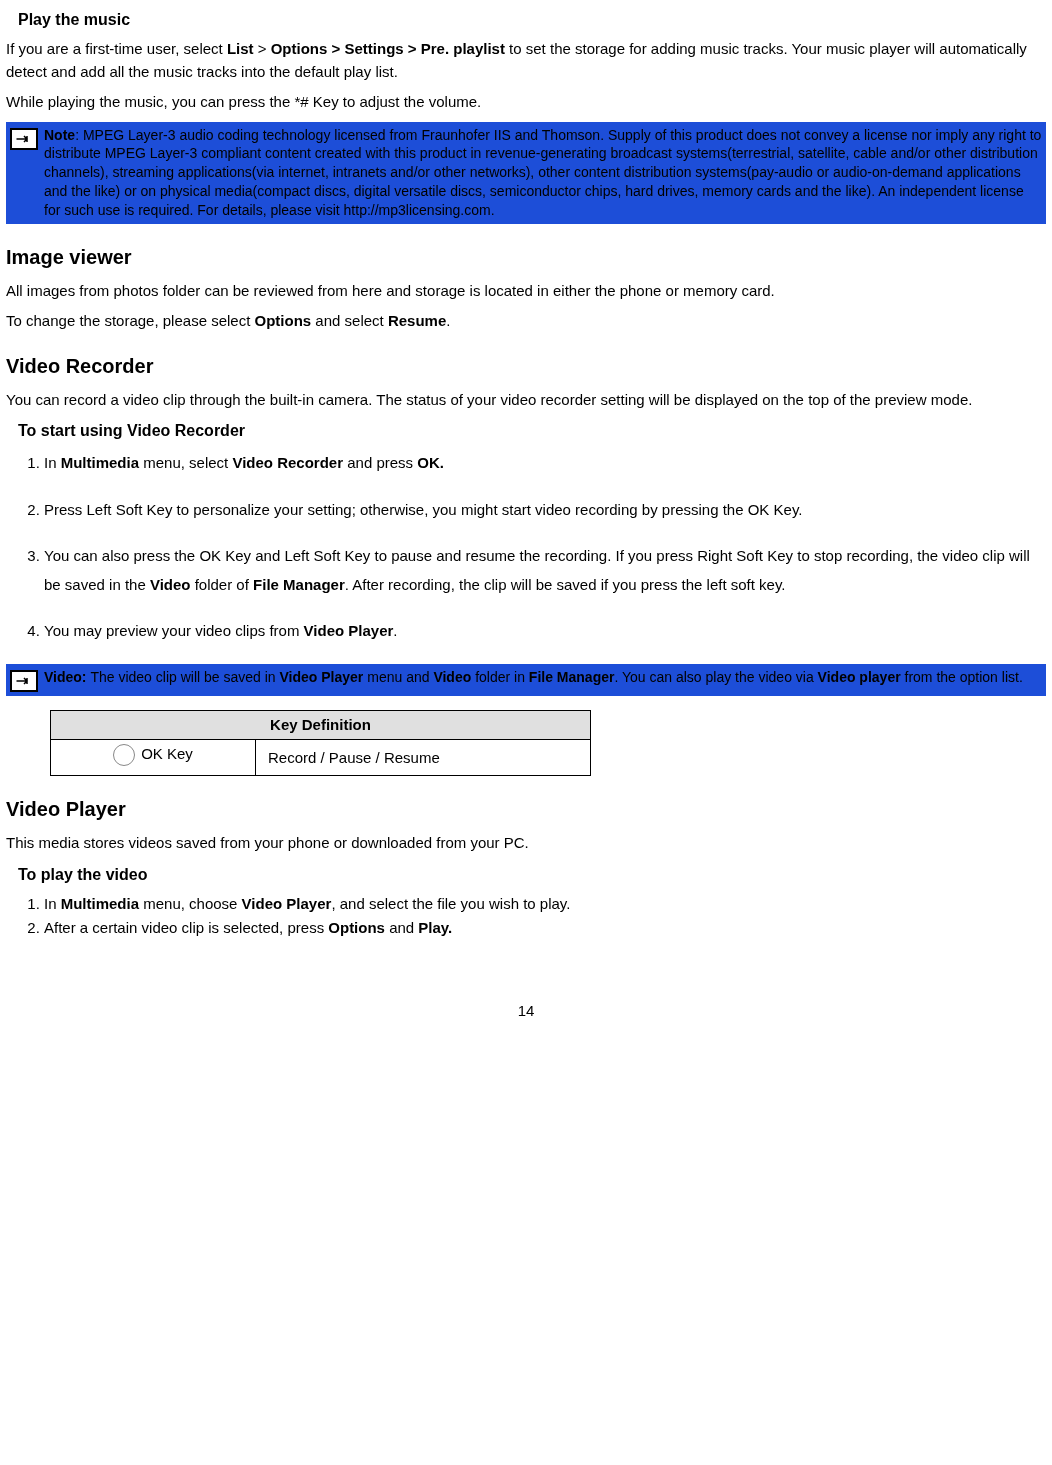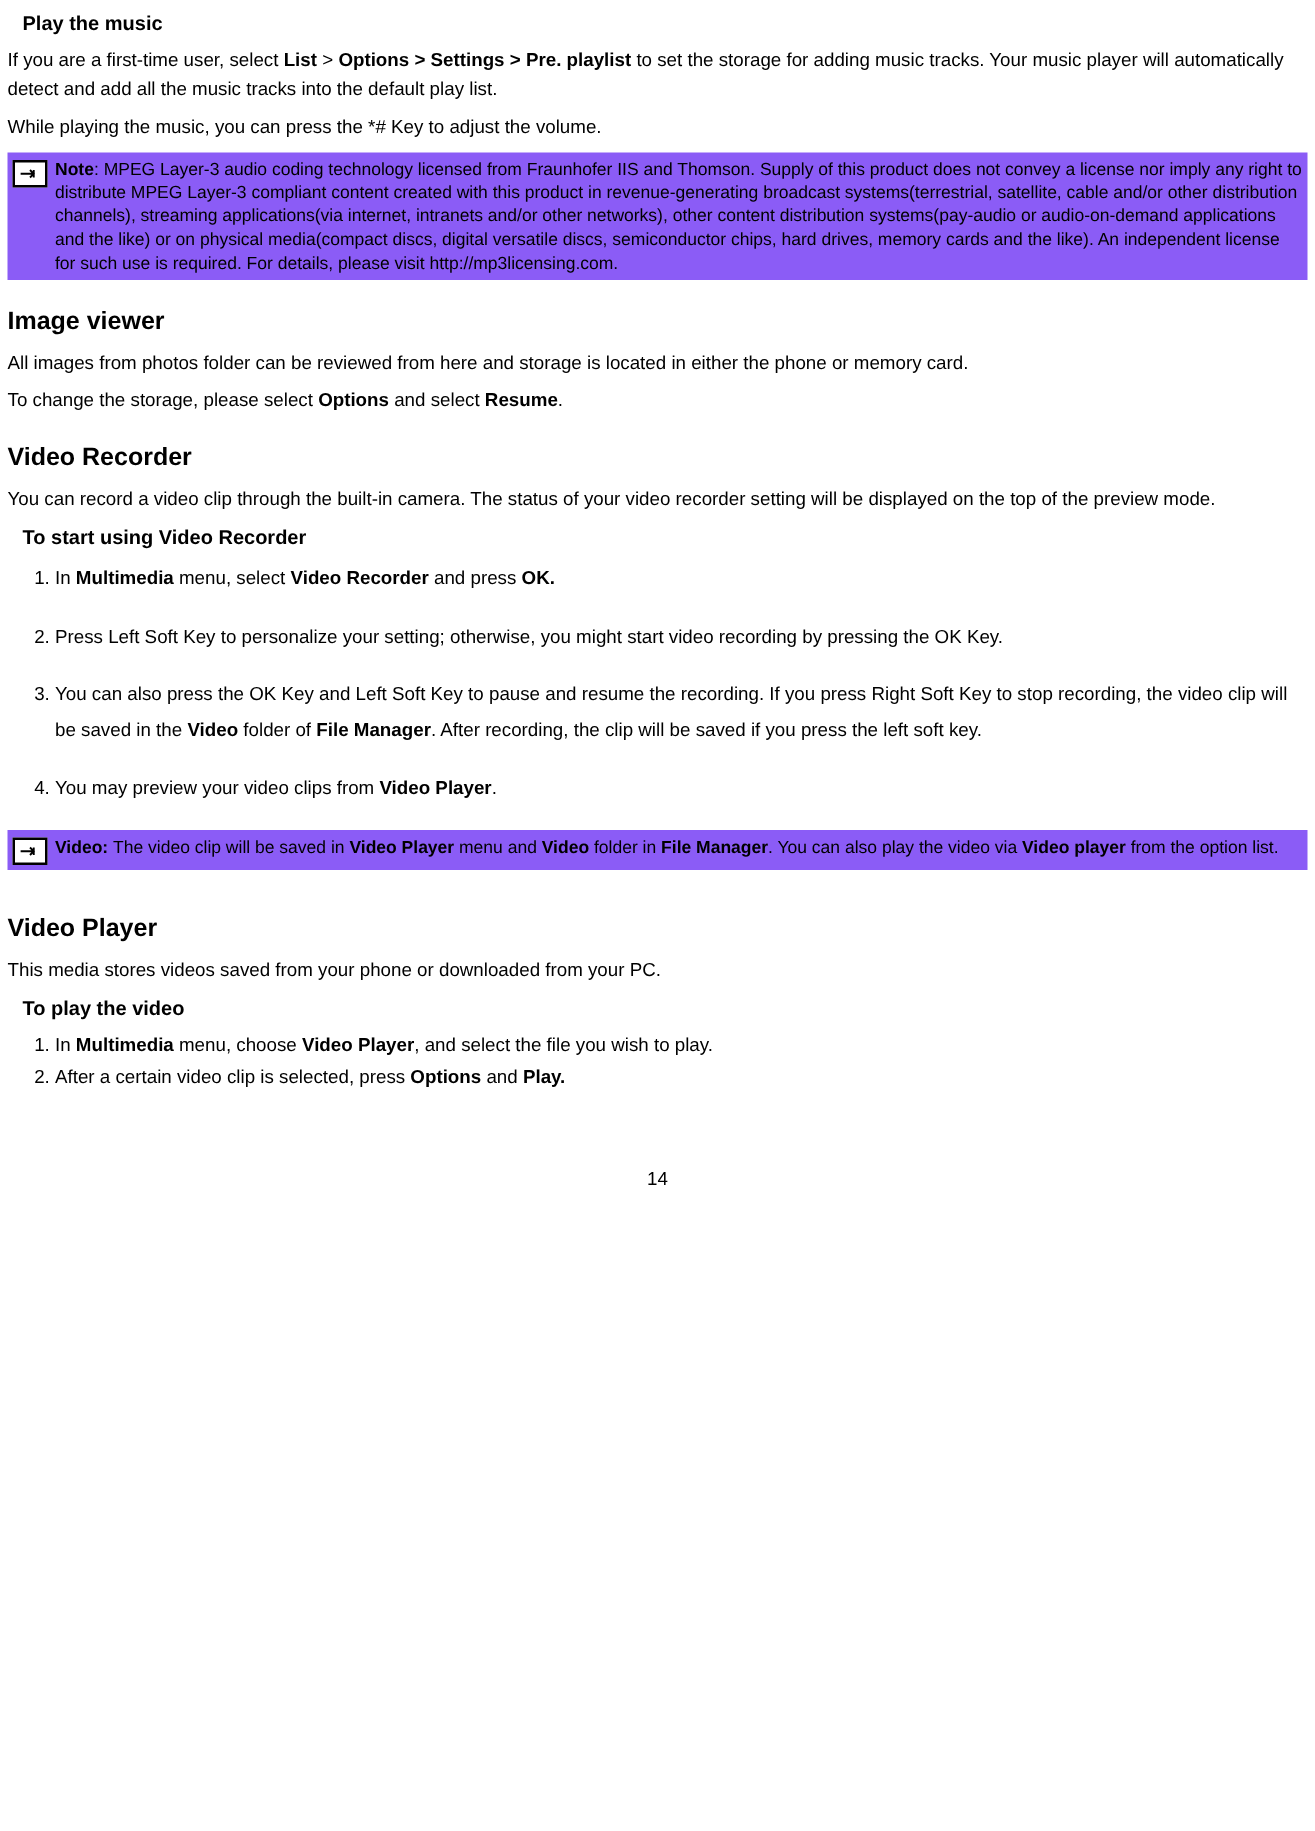--- a/index.html
+++ b/index.html
@@ -19,21 +19,21 @@
     }
     h2 {
       font-size: 20px;
       font-weight: bold;
       margin: 18px 0 8px 0;
     }
     p {
       margin: 2px 0 8px 0;
     }
     .note-box {
-      background: #8b5cf6;
+      background: #1d4ed8;
       padding: 4px 4px 4px 4px;
       margin: 6px 0 12px 0;
       display: flex;
       align-items: flex-start;
     }
     .note-icon {
       flex: 0 0 24px;
       height: 18px;
       border: 2px solid #000;
       background: #fff;
@@ -159,20 +159,32 @@
         <path d="M2 8 L16 8 M12 4 L16 8 L12 12 M16 4 L16 12" stroke="#000" stroke-width="2" fill="none"></path>
       </svg>
   </div>
   <div class="note-content">
     <span class="note-label">Video: </span><span>The video clip will be saved in </span><span class="bold">Video Player</span><span> menu and </span><span class="bold">Video</span><span> folder in </span><span class="bold">File Manager</span><span>. You can also play the video via </span><span class="bold">Video player</span><span> from the option list.</span>
   </div>
 </div>
 
 <table>
   <tbody>
+      <tr>
+    <th colspan="2">Key Definition</th>
+  </tr>
+  <tr>
+    <td>
+      <span class="ok-key-cell">
+        <span class="ok-circle"></span>
+        <span>OK Key</span>
+      </span>
+    </td>
+    <td>Record / Pause / Resume</td>
+  </tr>
 </tbody>
   </table>
 
 <h2>Video Player</h2>
 <p>This media stores videos saved from your phone or downloaded from your PC.</p>
 <h3>To play the video</h3>
 <ol class="tight">
   <li>
     <span>In </span><span class="bold">Multimedia</span><span> menu, choose </span><span class="bold">Video Player</span><span>, and select the file you wish to play.</span>
   </li>

